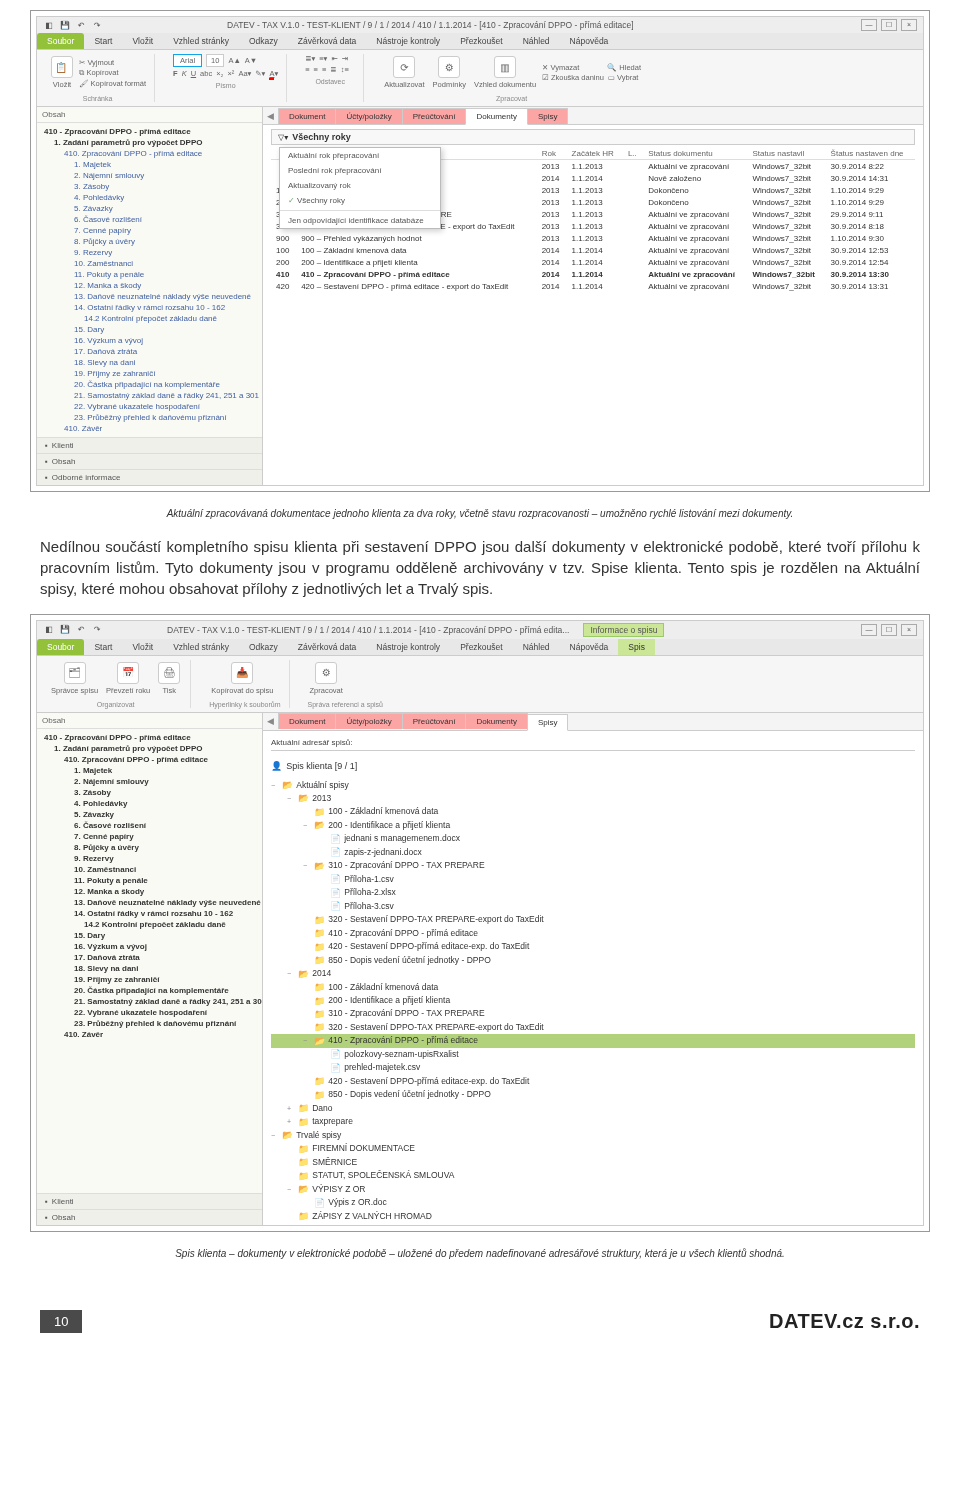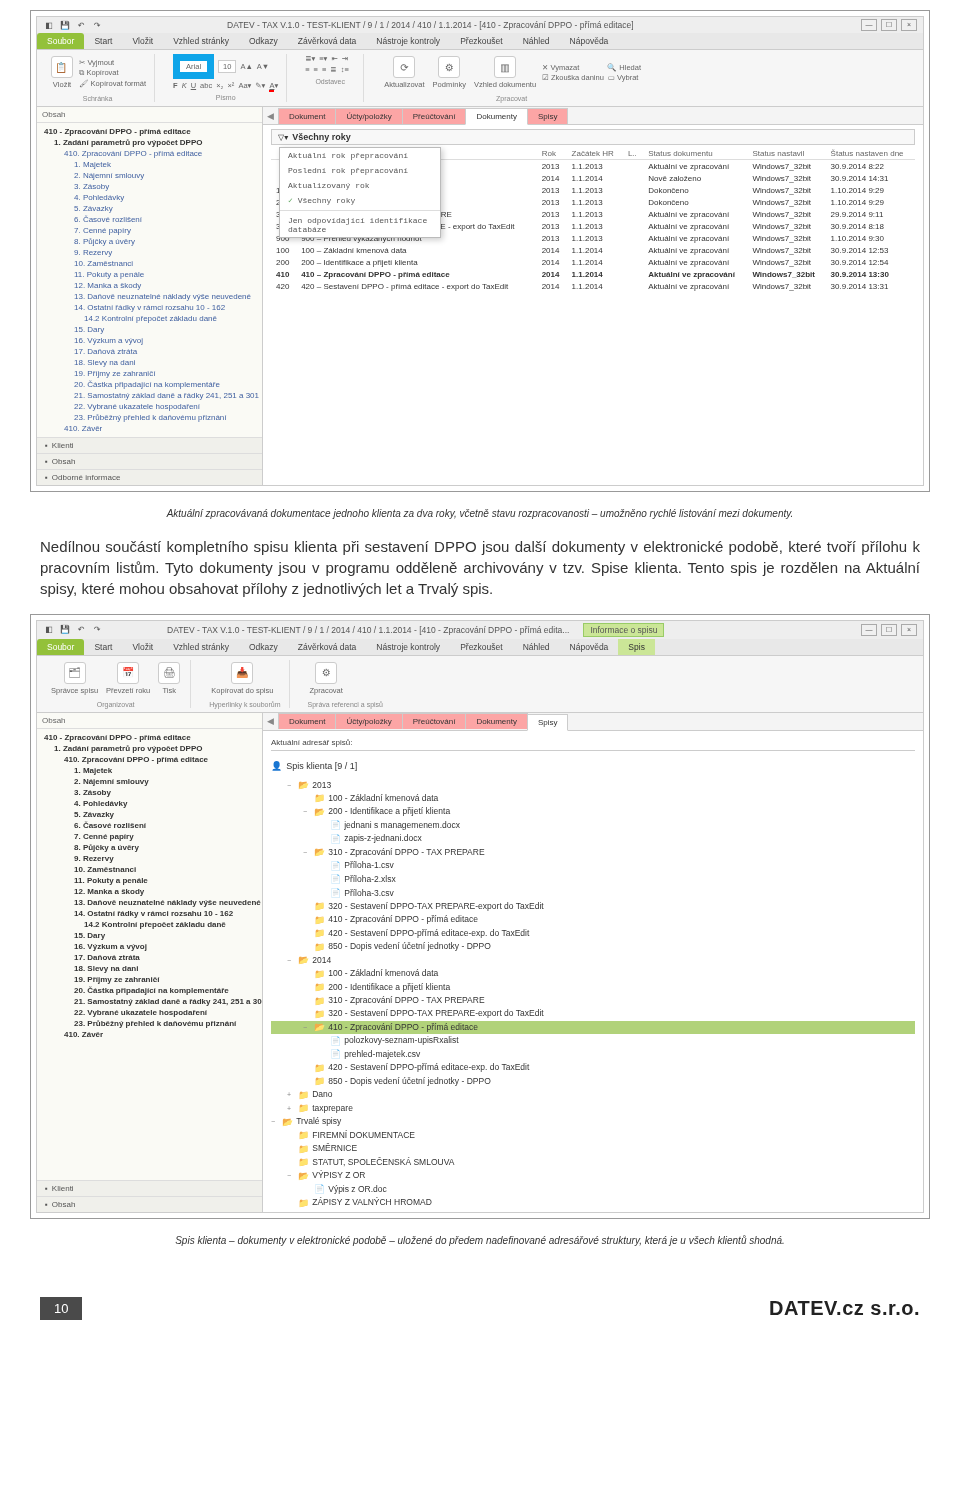--- a/index.html
+++ b/index.html
@@ -147,21 +147,21 @@
   .dropdown-bar .title { font-weight: bold; font-size: 9px; }
   .dropdown-menu {
     position: absolute;
     background: #fff;
     border: 1px solid #bbb;
     box-shadow: 2px 2px 6px rgba(0,0,0,0.2);
     z-index: 10;
     width: 160px;
     font-size: 8px;
   }
-  .dropdown-menu > div { padding: 3px 8px; color: #555; font-family: Liberation Mono, monospace; }
+  .dropdown-menu > div { padding: 3px 8px; color: #555; }
   .dropdown-menu > div.checked::before { content: "✓ "; color: #6a6; }
   .dropdown-menu .sep { border-top: 1px solid #ddd; margin: 2px 0; padding: 0; height: 0; }
   .table-wrap { position: relative; margin: 0 8px; font-size: 8px; flex: 1; }
   table.grid { width: 100%; border-collapse: collapse; }
   table.grid th, table.grid td {
     padding: 1.5px 5px;
     text-align: left;
     white-space: nowrap;
   }
   table.grid th { color: #666; font-weight: normal; border-bottom: 1px solid #ddd; }
@@ -270,21 +270,21 @@
             <div style="display:flex;flex-direction:column;gap:1px;">
               <span>✂ <span>Vyjmout</span></span>
               <span>⧉ <span>Kopírovat</span></span>
               <span>🖌 <span>Kopírovat formát</span></span>
             </div>
           </div>
           <div class="ribbon-group-label">Schránka</div>
         </div>
         <div class="ribbon-group">
           <div class="ribbon-group-btns">
-            <span style="border:7px solid #0ea5e9;padding:1px 6px;background:#fff;">Arial</span>
+            <span style="border:1px solid #0ea5e9;padding:1px 6px;background:#fff;">Arial</span>
             <span style="border:1px solid #ccc;padding:1px 4px;background:#fff;">10</span>
             <span>A▲</span>
             <span>A▼</span>
           </div>
           <div class="ribbon-group-btns">
             <span><b>F</b></span>
             <span><i>K</i></span>
             <span><u>U</u></span>
             <span>abc</span>
             <span>×₂</span>
@@ -657,20 +657,25 @@
               <span class="doc-tab active">Spisy</span>
             </div>
           <div class="spis-header">
             <div>Aktuální adresář spisů:</div>
           </div>
           <div style="margin:6px 8px;font-size:9px;display:flex;align-items:center;gap:4px;">
             <span class="person-icon"></span>
             <span>Spis klienta [9 / 1]</span>
           </div>
           <div class="spis-tree" id="spistree">
+              <div class="spis-node" style="padding-left: 0px;">
+                <span class="chev">−</span>
+                <span class="folder-icon folder-open"></span>
+                <span>Aktuální spisy</span>
+              </div>
               <div class="spis-node" style="padding-left: 16px;">
                 <span class="chev">−</span>
                 <span class="folder-icon folder-open"></span>
                 <span>2013</span>
               </div>
               <div class="spis-node" style="padding-left: 32px;">
                 <span class="chev"></span>
                 <span class="folder-icon"></span>
                 <span>100 - Základní kmenová data</span>
               </div>

